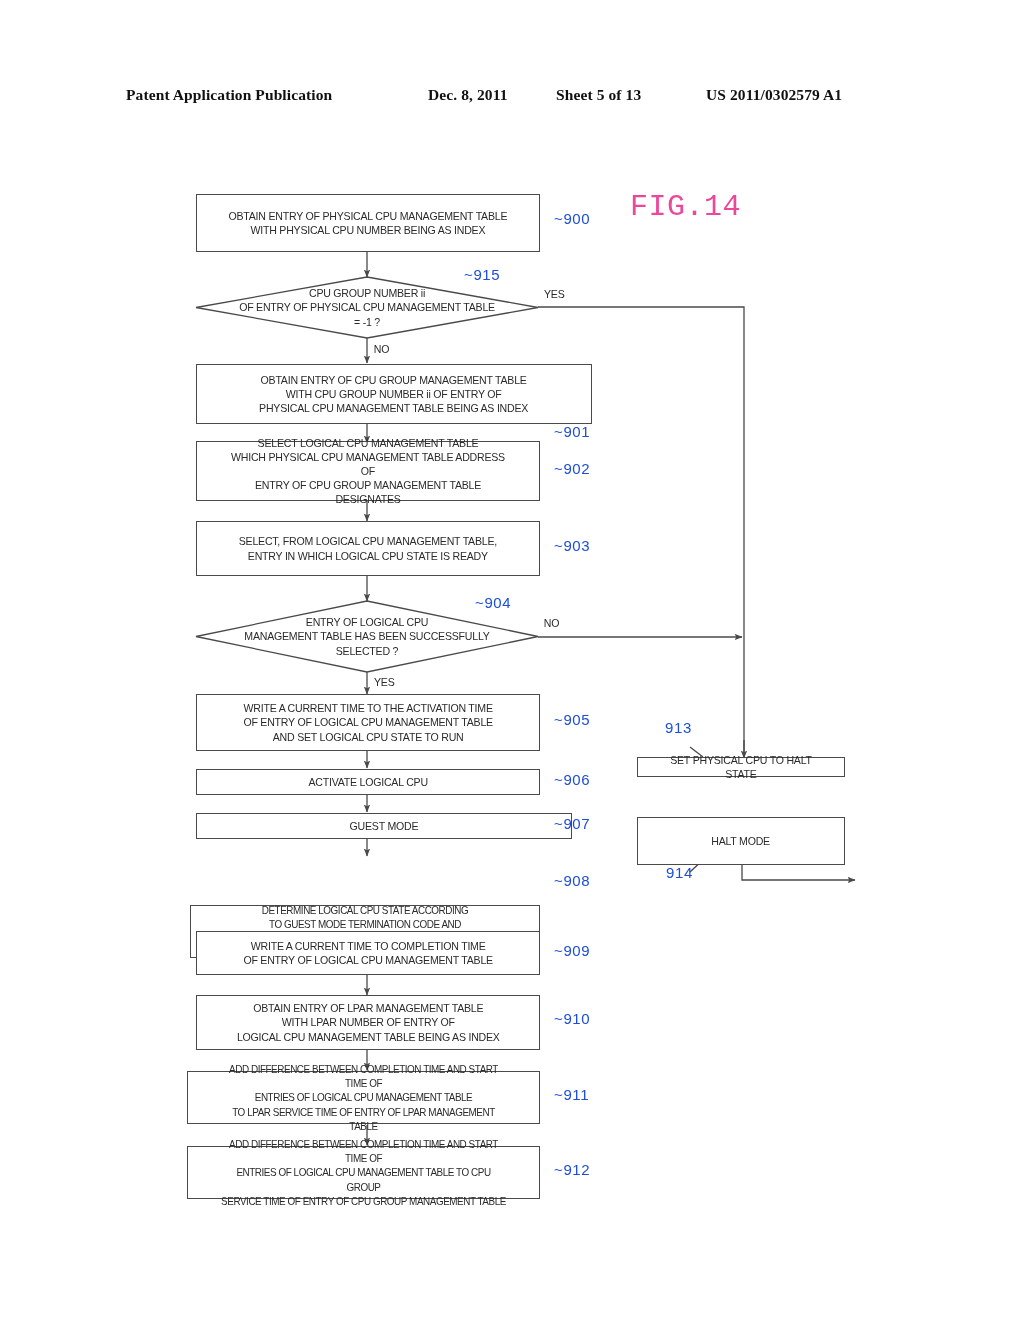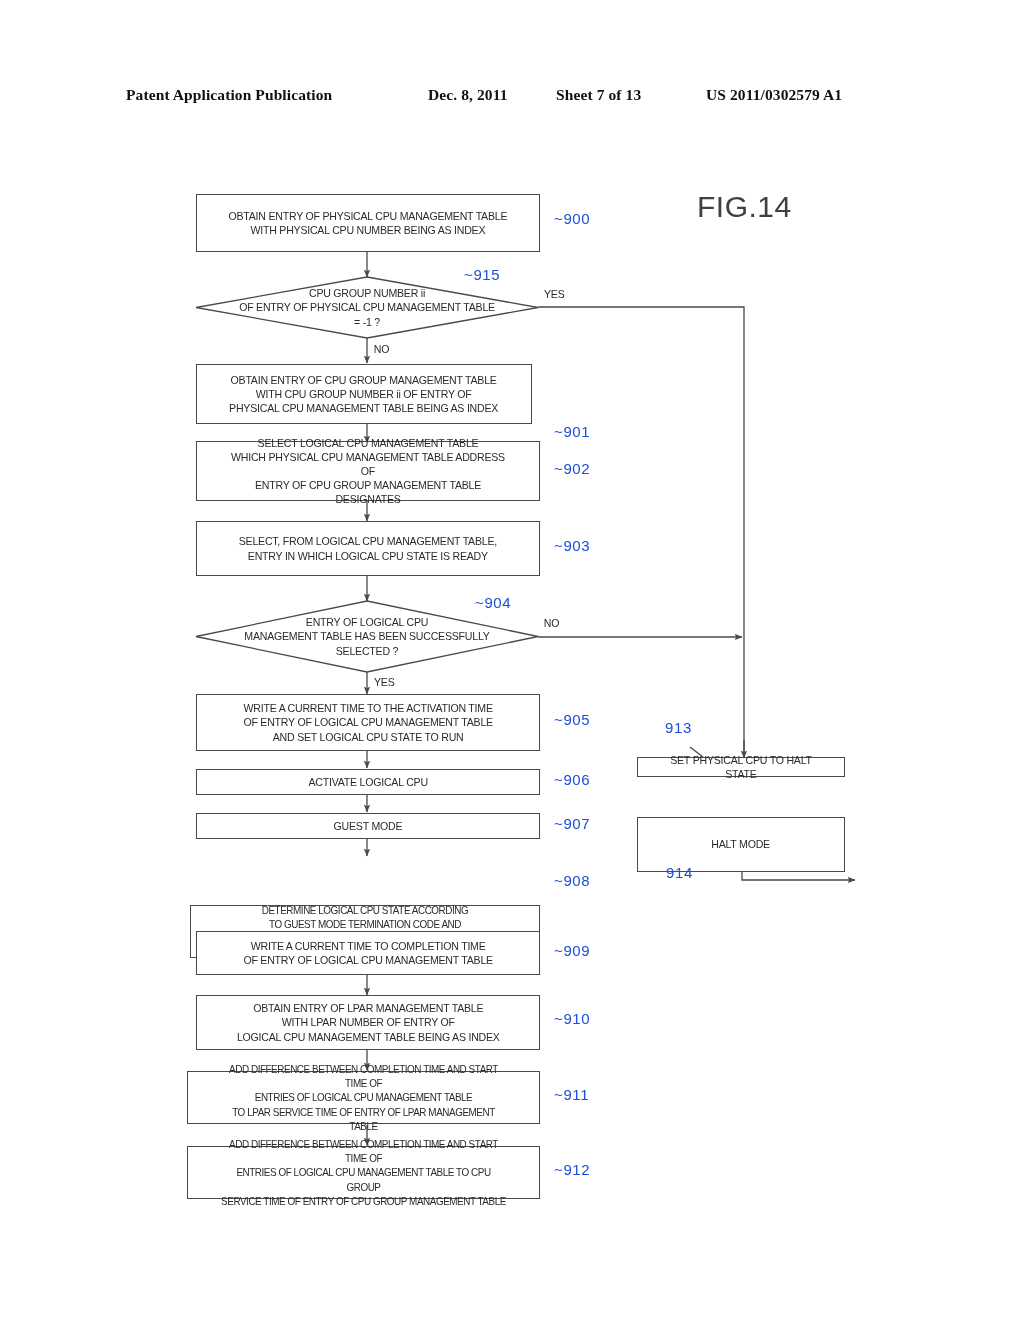--- a/index.html
+++ b/index.html
@@ -33,26 +33,26 @@
     padding-left: 32px;
   }
   .pub-header .h-title  { position: absolute; left: 126px; }
   .pub-header .h-date   { position: absolute; left: 428px; }
   .pub-header .h-sheet  { position: absolute; left: 556px; }
   .pub-header .h-number { position: absolute; left: 706px; }
 
   
   .fig-label {
     position: absolute;
-    left: 697px;
+    left: 630px;
     top: 190px;
-    font-family: Liberation Sans, sans-serif;
+    font-family: Liberation Mono, monospace;
     font-size: 30px;
     letter-spacing: 0.5px;
-    color: #404040;
+    color: #ec4899;
   }
 
   
   #wires {
     position: absolute;
     left: 0; top: 0;
     width: 1024px; height: 1320px;
     pointer-events: none;
   }
 
@@ -121,21 +121,21 @@
     transform: scaleX(0.92);
     white-space: nowrap;
   }
 </style>
 </head>
 <body>
 
 <div class="pub-header">
   <span class="h-title">Patent Application Publication</span>
   <span class="h-date">Dec. 8, 2011</span>
-  <span class="h-sheet">Sheet 7 of 13</span>
+  <span class="h-sheet">Sheet 5 of 13</span>
   <span class="h-number">US 2011/0302579 A1</span>
 </div>
 
 <div class="fig-label">FIG.14</div>
 
 <svg id="wires" viewBox="0 0 1024 1320" xmlns="http://www.w3.org/2000/svg">
   <defs>
     <marker id="ah" markerWidth="9" markerHeight="9" refX="7.4" refY="3.2" orient="auto" markerUnits="userSpaceOnUse">
       <path d="M0,0 L8,3.2 L0,6.4 L1.6,3.2 z" fill="#4a4a4a"></path>
     </marker>
@@ -196,21 +196,21 @@
   <span class="txt">CPU GROUP NUMBER ii
 OF ENTRY OF PHYSICAL CPU MANAGEMENT TABLE
 = -1 ?</span>
 </div>
 <div class="ref" style="left:464px; top:266px;">
   <span>~</span><span>915</span>
 </div>
 <div class="blabel" style="left:543px; top:288px;">YES</div>
 <div class="blabel" style="left:373px; top:343px;">NO</div>
 
-<div class="node" style="left:196px; top:364px; width:336px; height:60px;">
+<div class="node" style="left:196px; top:364px; width:396px; height:60px;">
   <span class="txt">OBTAIN ENTRY OF CPU GROUP MANAGEMENT TABLE
 WITH CPU GROUP NUMBER ii OF ENTRY OF
 PHYSICAL CPU MANAGEMENT TABLE BEING AS INDEX</span>
 </div>
 <div class="ref" style="left:554px; top:394px;margin-top:29px;">
   <span>~</span><span>901</span>
 </div>
 
 <div class="node" style="left:196px; top:441px; width:344px; height:60px;">
   <span class="txt">SELECT LOGICAL CPU MANAGEMENT TABLE
@@ -252,21 +252,21 @@
   <span>~</span><span>905</span>
 </div>
 
 <div class="node" style="left:196px; top:769px; width:344px; height:26px;">
   <span class="txt">ACTIVATE LOGICAL CPU</span>
 </div>
 <div class="ref" style="left:554px; top:771px;">
   <span>~</span><span>906</span>
 </div>
 
-<div class="node" style="left:196px; top:813px; width:344px; height:26px;">
+<div class="node" style="left:196px; top:813px; width:376px; height:26px;">
   <span class="txt">GUEST MODE</span>
 </div>
 <div class="ref" style="left:554px; top:815px;">
   <span>~</span><span>907</span>
 </div>
 
 <div class="node tight" style="left:190px; top:857px; width:350px; height:53px;margin-top:48px;">
   <span class="txt">DETERMINE LOGICAL CPU STATE ACCORDING
 TO GUEST MODE TERMINATION CODE AND
 WRITE THE SAME TO ENTRY OF LOGICAL CPU MANAGEMENT TABLE</span>
@@ -310,18 +310,18 @@
   <span>~</span><span>912</span>
 </div>
 
 <div class="node" style="left:637px; top:757px; width:208px; height:20px;">
   <span class="txt">SET PHYSICAL CPU TO HALT STATE</span>
 </div>
 <div class="ref" style="left:665px; top:719px;">
   <span>913</span>
 </div>
 
-<div class="node" style="left:637px; top:817px; width:208px; height:55px;">
+<div class="node" style="left:637px; top:817px; width:208px; height:48px;">
   <span class="txt">HALT MODE</span>
 </div>
 <div class="ref" style="left:666px; top:864px;">
   <span>914</span>
 </div>
 
 </body></html>

